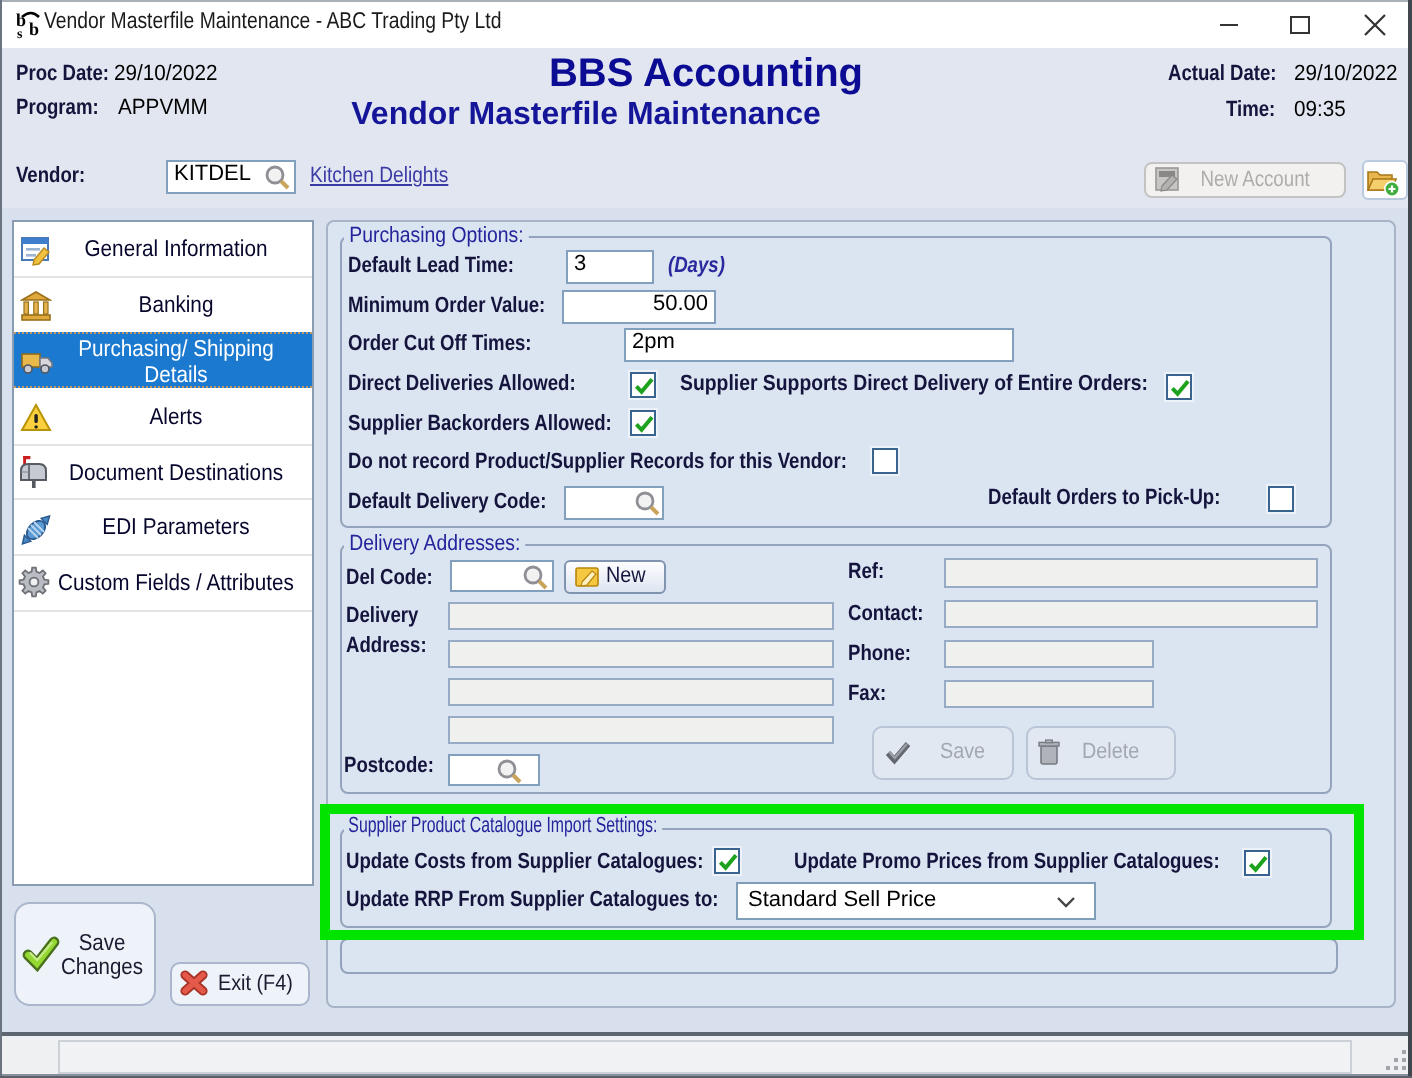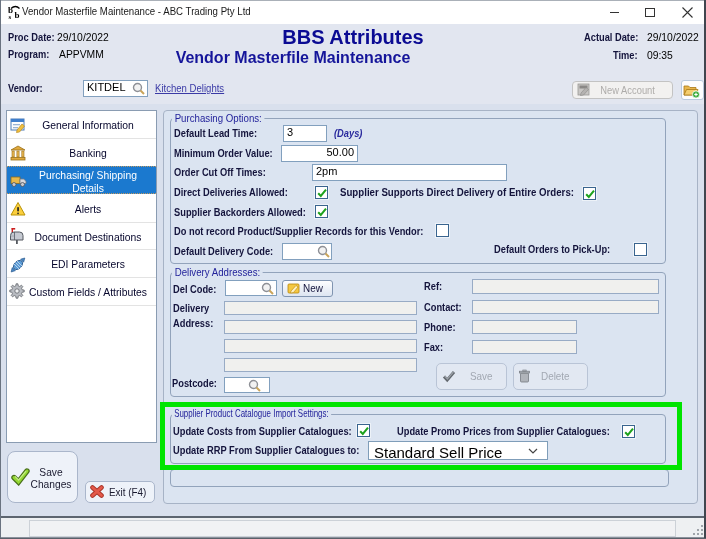--- a/index.html
+++ b/index.html
@@ -33,21 +33,21 @@
 <div class="abs" style="left:645px;top:8px;width:10px;height:9px;border:1px solid #333;"></div>
 <svg class="abs" style="left:682px;top:7px;" width="11" height="11" viewBox="0 0 11 11">
  <path d="M0.5 0.5 L10.5 10.5 M10.5 0.5 L0.5 10.5" stroke="#333" stroke-width="1.1"></path>
 </svg>
 
 <div class="abs" style="left:1px;top:24px;width:704px;height:80px;background:#e2e6f0;"></div>
 <div class="b" style="left:8px;top:31px;">Proc Date:</div>
 <div class="t" style="left:57px;top:31px;">29/10/2022</div>
 <div class="b" style="left:8px;top:48px;">Program:</div>
 <div class="t" style="left:59px;top:48px;">APPVMM</div>
-<div class="abs" style="left:0;top:26px;width:706px;text-align:center;font-size:20px;font-weight:bold;color:#0b0b93;">BBS Attributes</div>
+<div class="abs" style="left:0;top:26px;width:706px;text-align:center;font-size:20px;font-weight:bold;color:#0b0b93;">BBS Accounting</div>
 <div class="abs" style="left:0;top:49px;width:586px;text-align:center;font-size:16px;font-weight:bold;color:#15159a;">Vendor Masterfile Maintenance</div>
 <div class="b" style="left:584px;top:31px;">Actual Date:</div>
 <div class="t" style="left:647px;top:31px;">29/10/2022</div>
 <div class="b" style="left:613px;top:49px;">Time:</div>
 <div class="t" style="left:647px;top:49px;">09:35</div>
 <div class="b" style="left:8px;top:82px;">Vendor:</div>
 <div class="in" style="left:83px;top:80px;width:65px;height:17px;">KITDEL</div>
 <div class="abs" style="left:155px;top:82px;font-size:11px;color:#3a3aa6;text-decoration:underline;transform:scaleX(0.87);transform-origin:left center;">Kitchen Delights</div>
 
 <div class="abs" style="left:1px;top:104px;width:704px;height:413px;background:#d9e0ed;"></div>
@@ -208,21 +208,21 @@
 <svg class="abs" style="left:358px;top:425px;" width="12" height="12" viewBox="0 0 12 12">
     <path d="M2.2 6.2 L4.8 8.9 L10 2.6" stroke="#1da21d" stroke-width="2" fill="none"></path>
   </svg>
 <div class="b" style="left:397px;top:425px;">Update Promo Prices from Supplier Catalogues:</div>
 <div class="cb" style="left:622px;top:425px;"></div>
 <svg class="abs" style="left:623px;top:426px;" width="12" height="12" viewBox="0 0 12 12">
     <path d="M2.2 6.2 L4.8 8.9 L10 2.6" stroke="#1da21d" stroke-width="2" fill="none"></path>
   </svg>
 <div class="b" style="left:173px;top:444px;">Update RRP From Supplier Catalogues to:</div>
 <div class="abs" style="left:368px;top:441px;width:180px;height:19px;background:#fff;border:1px solid #7f9db9;"></div>
-<div class="abs" style="left:374px;top:444px;font-size:15px;color:#000;">Standard Sell Price</div>
+<div class="abs" style="left:374px;top:444px;font-size:11px;color:#000;">Standard Sell Price</div>
 <svg class="abs" style="left:528px;top:448px;" width="10" height="6" viewBox="0 0 10 6">
     <path d="M1 1 L5 5 L9 1" stroke="#444" stroke-width="1.2" fill="none"></path>
   </svg>
 
 <div class="gb" style="left:170px;top:469px;width:499px;height:18px;"></div>
 
 <div class="abs" style="left:160px;top:402px;width:522px;height:68px;border:5px solid #00e400;"></div>
 
 <div class="abs" style="left:7px;top:451px;width:71px;height:52px;background:#eef2f9;border:1px solid #aab6cb;border-radius:8px;"></div>
 <svg class="abs" style="left:11px;top:468px;" width="19" height="18" viewBox="0 0 19 18">

